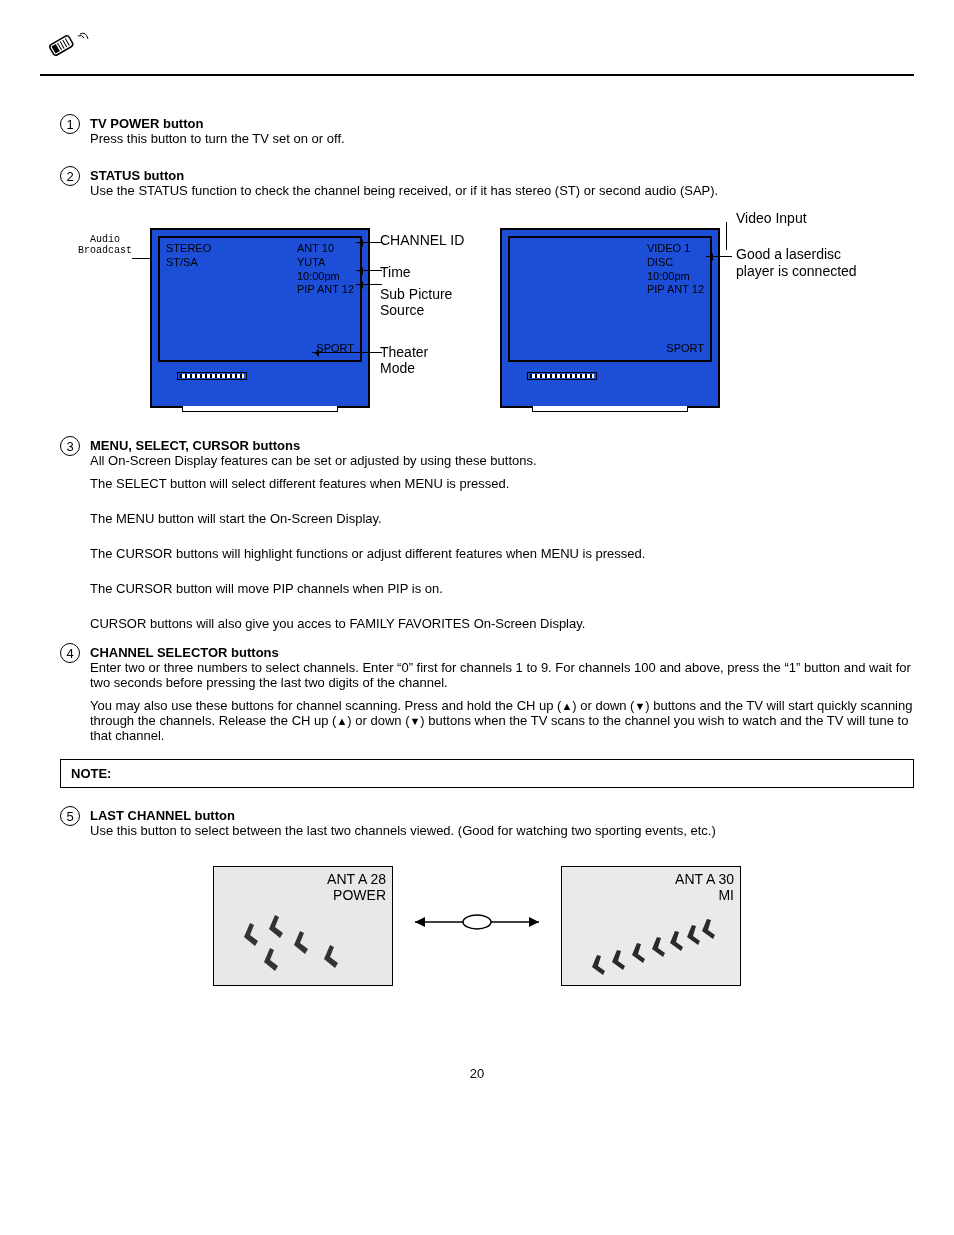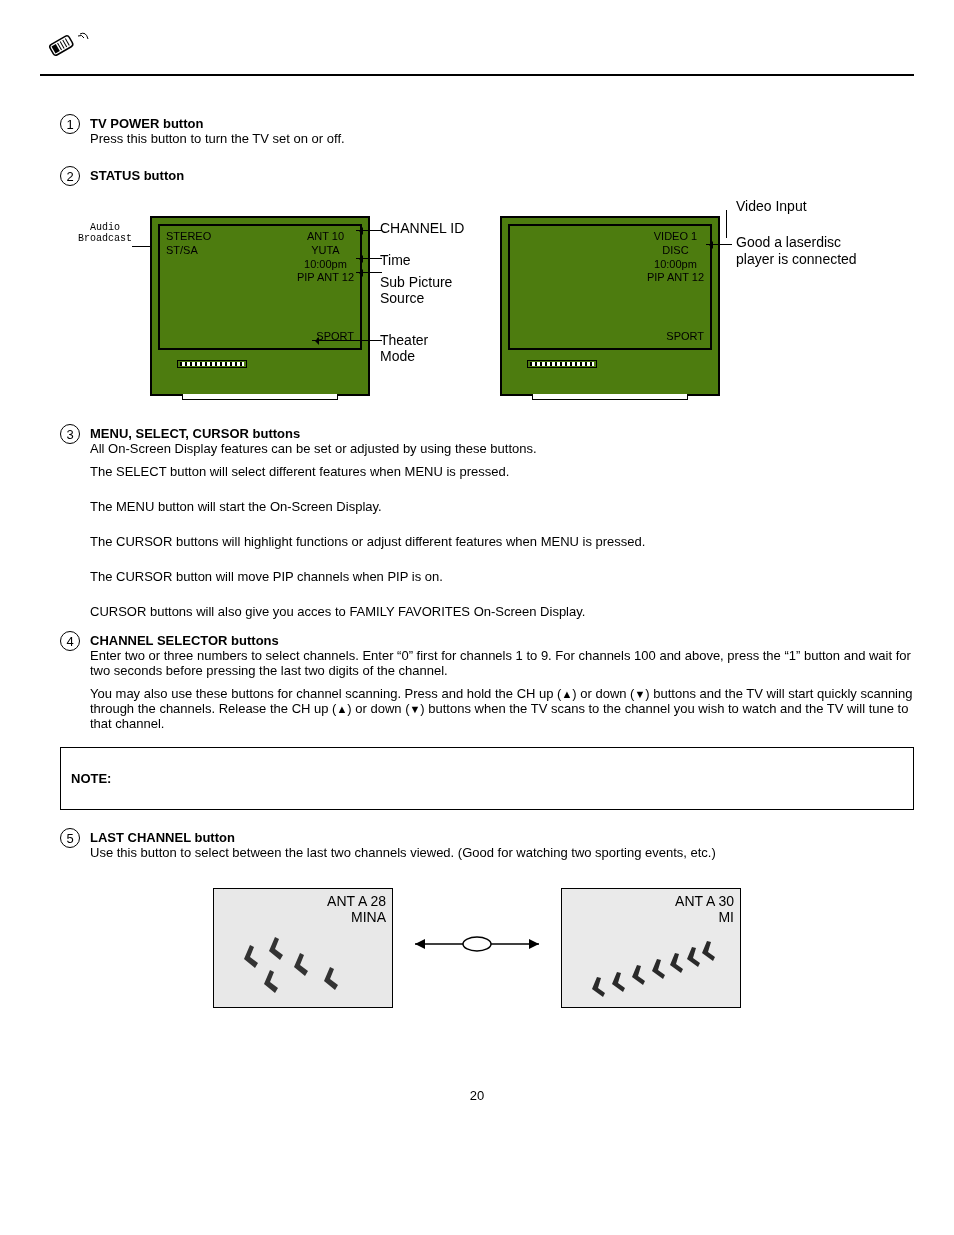--- a/index.html
+++ b/index.html
@@ -45,21 +45,21 @@
     gap: 0px;
     margin: 30px 0 30px 20px;
     align-items: flex-start;
   }
   .tv-wrap { position: relative; width: 280px; }
   .tv-outer {
     border: 2px solid #000;
     width: 220px;
     height: 180px;
     position: relative;
-    background: #4d7c0f;
+    background: #1d4ed8;
   }
   .tv-inner {
     border: 2px solid #000;
     position: absolute;
     top: 6px; left: 6px; right: 6px;
     height: 126px;
     padding: 4px 6px;
     font-size: 11px;
     line-height: 1.25;
   }
@@ -78,38 +78,38 @@
   }
   .tv-base{
     position:absolute;
     left:30px; right:30px;
     bottom:-6px;
     height:6px;
     border:1.5px solid #000;
     border-top:none;
     background:#fff;
   }
-  .tv-row-right { text-align: center; }
+  .tv-row-right { text-align: left; }
   .sport-row{ position:absolute; bottom:4px; right:6px; font-size:11px;}
   .arrow-line{
     position:absolute;
     background:#000;
     height:1px;
   }
   .ah-r::after{ 
     content:"";position:absolute;right:-1px;top:-3px;
     border:4px solid transparent;border-left-color:#000;
   }
   .ah-l::after{
     content:"";position:absolute;left:-1px;top:-3px;
     border:4px solid transparent;border-right-color:#000;
   }
   .note-box{
     border:1.5px solid #000;
-    padding:23px 10px;
+    padding:6px 10px;
     margin: 10px 0 20px 20px;
     display:flex;
     gap:24px;
     font-size:13px;
   }
   .note-label{ font-weight:bold; flex:0 0 60px;}
   .images-row{
     display:flex;
     align-items:center;
     justify-content:center;
@@ -159,20 +159,21 @@
     <span class="item-title">TV POWER button</span><br>
     <span class="item-desc">Press this button to turn the TV set on or off.</span>
   </div>
 </div>
 <div style="height:14px"></div>
 
 <div class="item">
   <div class="circ">2</div>
   <div class="item-body">
     <span class="item-title">STATUS button</span><br>
+    <span class="item-desc">Use the STATUS function to check the channel being received, or if it has stereo (ST) or second audio (SAP).</span>
   </div>
 </div>
 
 <div class="diagram-row">
 
   <div style="width:90px; text-align:center; font-size:10px; padding-top:6px; position:relative;font-family:Liberation Mono, monospace;">
     <div>
       <span>Audio</span><br>
       <span>Broadcast</span>
     </div>
@@ -288,21 +289,21 @@
       <rect width="180" height="120" fill="#e8e8e8"></rect>
       <g fill="#333">
         <path d="M30 70 l6 -14 l4 2 l-4 10 l8 6 l-3 5z"></path>
         <path d="M55 62 l6 -14 l4 2 l-4 10 l8 6 l-3 5z"></path>
         <path d="M80 78 l6 -14 l4 2 l-4 10 l8 6 l-3 5z"></path>
         <path d="M50 95 l6 -14 l4 2 l-4 10 l8 6 l-3 5z"></path>
         <path d="M110 92 l6 -14 l4 2 l-4 10 l8 6 l-3 5z"></path>
       </g>
     </svg>
     <div class="photo-label">
-      <span>ANT A 28</span><br><span>MINA</span>
+      <span>ANT A 28</span><br><span>POWER</span>
     </div>
   </div>
   <div class="swap-arrow">
     <svg width="140" height="30" viewBox="0 0 140 30">
       <line x1="8" y1="15" x2="56" y2="15" stroke="#000" stroke-width="1.5"></line>
       <polygon points="8,15 18,10 18,20" fill="#000"></polygon>
       <ellipse cx="70" cy="15" rx="14" ry="7" fill="none" stroke="#000" stroke-width="1.5"></ellipse>
       <line x1="84" y1="15" x2="132" y2="15" stroke="#000" stroke-width="1.5"></line>
       <polygon points="132,15 122,10 122,20" fill="#000"></polygon>
     </svg>

